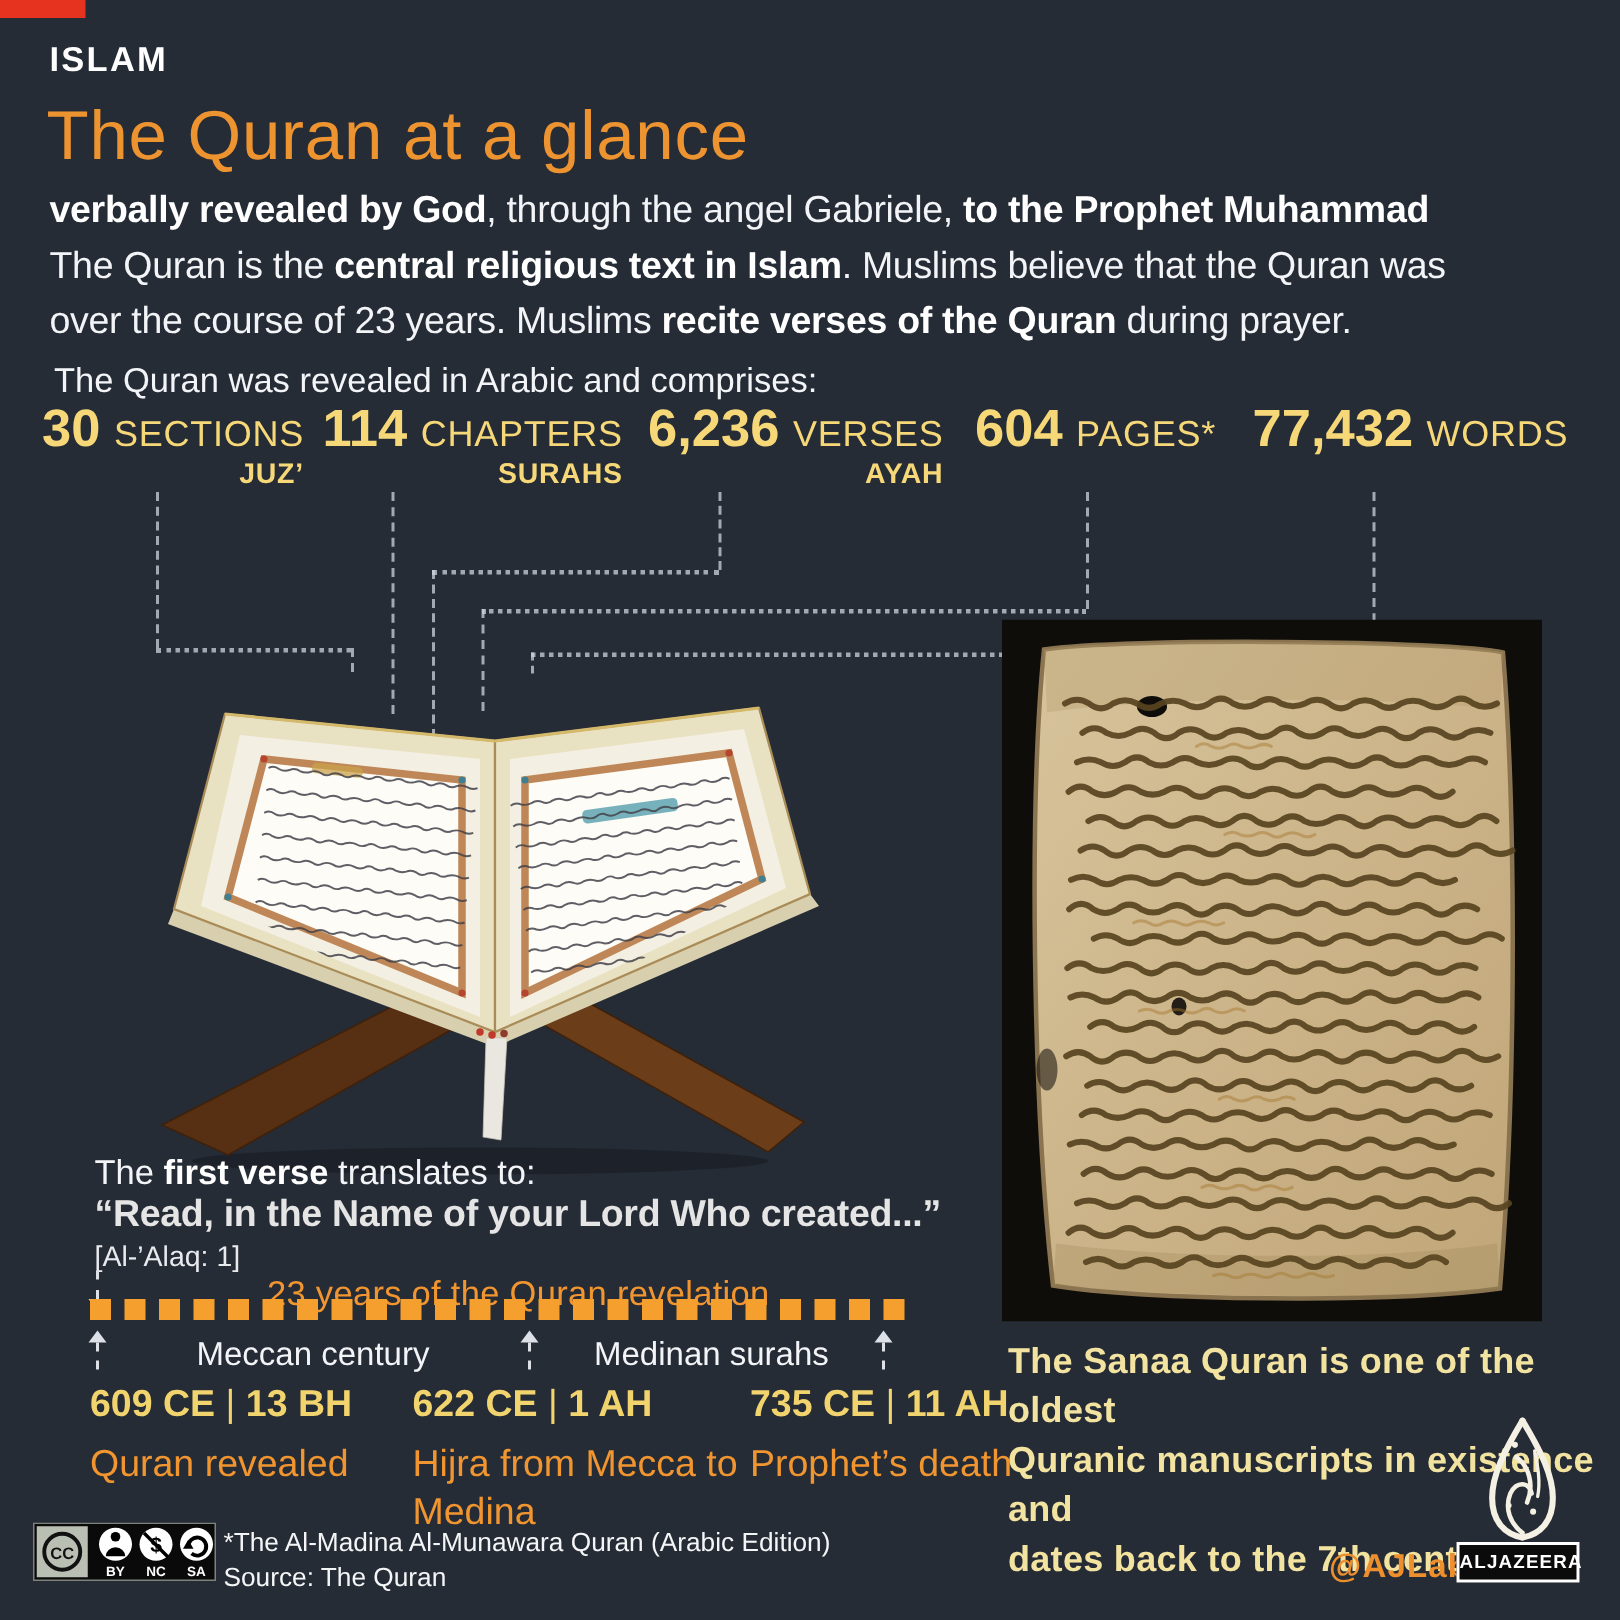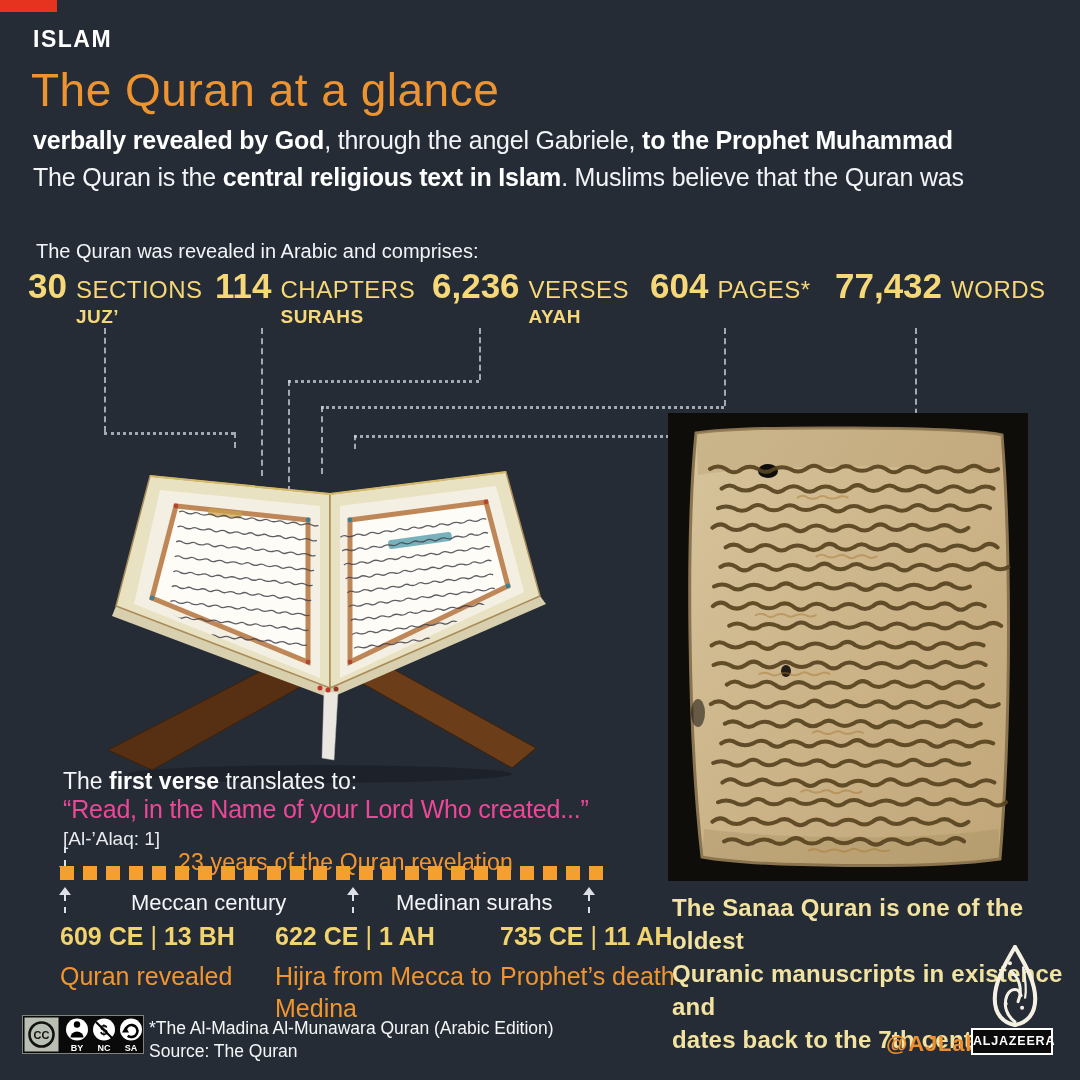--- a/index.html
+++ b/index.html
@@ -7,33 +7,33 @@
   body{width:1080px;height:1080px;overflow:hidden;font-family:"Liberation Sans",sans-serif;}
   .canvas{position:relative;width:1080px;height:1080px;background:#262c36;overflow:hidden}
   .abs{position:absolute}
 
   .red-tab{position:absolute;left:0;top:0;width:57px;height:12px;background:#e5331f}
   .kicker{position:absolute;left:33px;top:26px;font-size:23px;font-weight:700;letter-spacing:1.5px;color:#ffffff}
   .title{position:absolute;left:31px;top:63px;font-size:46px;font-weight:400;letter-spacing:.5px;color:#ed9431}
   .intro{position:absolute;left:33px;top:122px;font-size:25px;line-height:37px;color:#f2f4f7;letter-spacing:-.2px;white-space:nowrap}
   .intro b{font-weight:700;color:#ffffff}
 
-  .stats-lead{position:absolute;left:36px;top:240px;font-size:20px;color:#f2f4f7}
+  .stats-lead{position:absolute;left:36px;top:240px;font-size:23px;color:#f2f4f7}
   .stat{position:absolute;top:266px;display:flex;align-items:baseline;gap:9px;color:#f6d878;white-space:nowrap}
   .stat .num{font-size:35px;font-weight:700}
   .stat .lblcol{display:inline-flex;flex-direction:column}
   .stat .lbl{font-size:24px;letter-spacing:.5px}
-  .stat .sub{font-size:19px;font-weight:700;text-align:left;margin-top:2px;letter-spacing:.5px}
+  .stat .sub{font-size:19px;font-weight:700;text-align:right;margin-top:2px;letter-spacing:.5px}
 
   .dv{position:absolute;width:0;border-left:2px dashed rgba(206,211,220,.75)}
   .dh{position:absolute;height:0;border-top:3px dotted rgba(206,211,220,.75)}
 
   .verse-lead{position:absolute;left:63px;top:768px;font-size:23px;color:#f2f4f7}
   .verse-lead b{font-weight:700;color:#fff}
-  .verse-quote{position:absolute;left:63px;top:795px;font-size:25px;font-weight:400;color:#ec4899;letter-spacing:-.2px}
+  .verse-quote{position:absolute;left:63px;top:795px;font-size:25px;font-weight:700;color:#e5e5e5;letter-spacing:-.2px}
   .verse-ref{position:absolute;left:63px;top:828px;font-size:19px;color:#e8eaee}
 
   .down-arrow-tail{position:absolute;left:64px;top:847px;height:19px;width:0;border-left:2px dashed #dde1e7}
   .down-arrow-head{position:absolute;left:59px;top:866px;width:0;height:0;border-left:6px solid transparent;border-right:6px solid transparent;border-top:8px solid #dde1e7}
 
   .tl-heading{position:absolute;left:178px;top:849px;font-size:23px;color:#f0952f;letter-spacing:.2px}
   .tl-bar{position:absolute;left:60px;top:866px;display:flex;gap:9px}
   .tsq{width:14px;height:14px;background:#f5a02e}
   .up-arrow-head{position:absolute;width:0;height:0;border-left:6px solid transparent;border-right:6px solid transparent;border-bottom:8px solid #dde1e7;top:887px}
   .up-arrow-tail{position:absolute;width:0;height:18px;border-left:2px dashed #dde1e7;top:895px}
@@ -59,20 +59,21 @@
 
 <div class="canvas">
 
   <div class="red-tab"></div>
   <div class="kicker">ISLAM</div>
   <h1 class="title">The Quran at a glance</h1>
 
   <div class="intro">
     <div><b>verbally revealed by God</b><span>, through the angel Gabriele, </span><b>to the Prophet Muhammad</b></div>
     <div><span>The Quran is the </span><b>central religious text in Islam</b><span>. Muslims believe that the Quran was</span></div>
+    <div><span>over the course of 23 years. Muslims </span><b>recite verses of the Quran</b><span> during prayer.</span></div>
   </div>
 
   <div class="stats-lead">The Quran was revealed in Arabic and comprises:</div>
 
   <div class="stat" style="left:28px">
     <span class="num">30</span>
     <span class="lblcol">
         <span class="lbl">SECTIONS</span>
         <span class="sub">JUZ’</span>
       </span>

